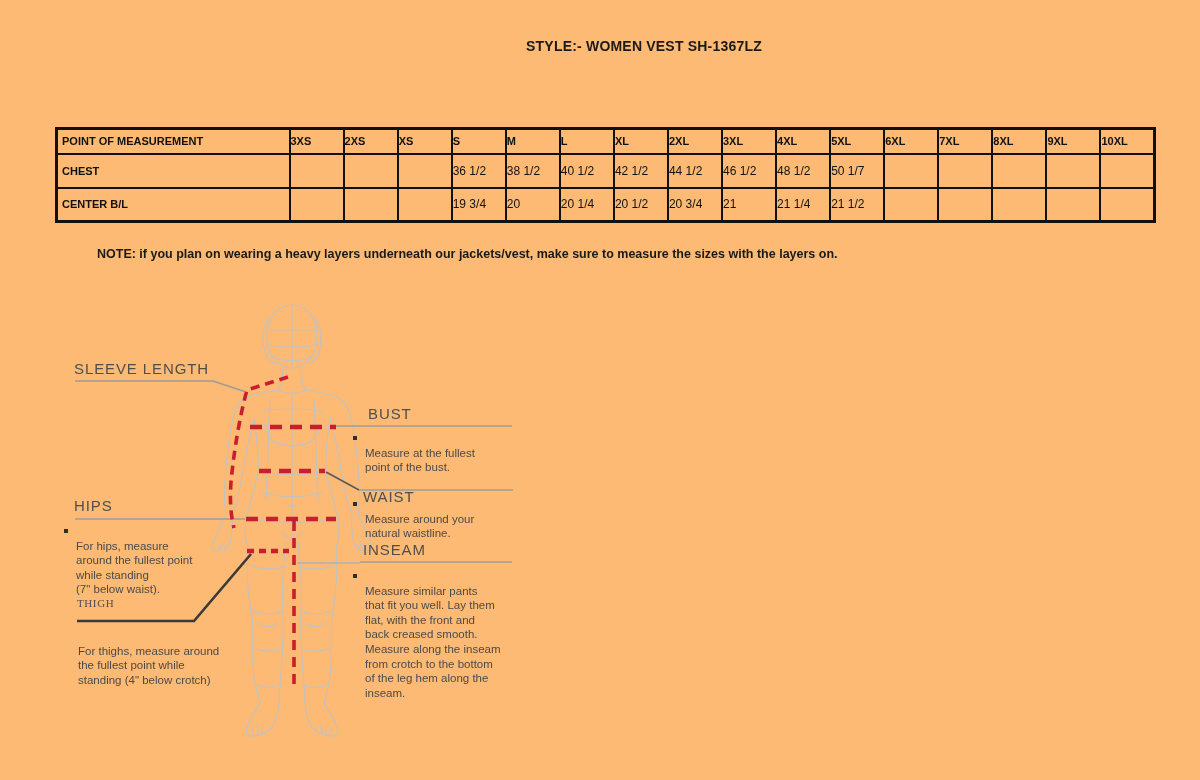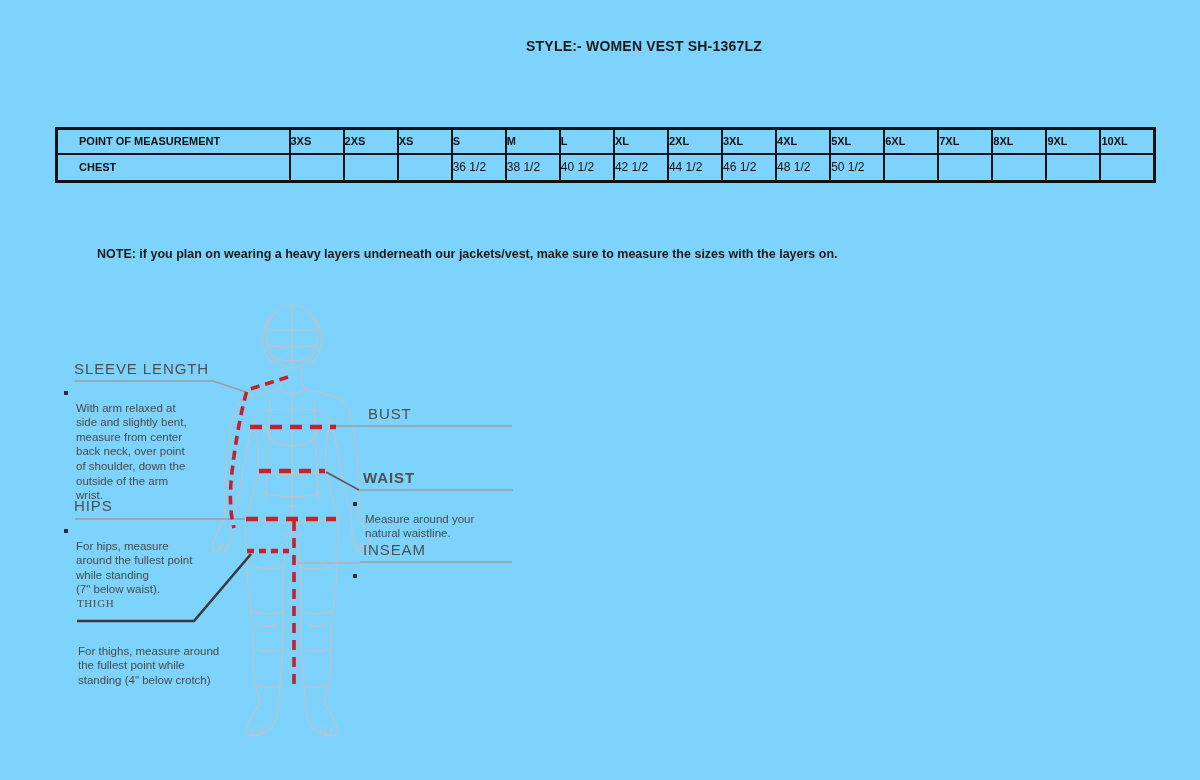--- a/index.html
+++ b/index.html
@@ -1,42 +1,42 @@
 <!DOCTYPE html>
 <html><head>
 <meta charset="utf-8">
 <style>
   * { margin:0; padding:0; box-sizing:border-box; }
   html,body { background:#ffffff; }
   #page {
-    position:relative; width:1200px; height:780px; background:#7dd3fc;
+    position:relative; width:1200px; height:780px; background:#fdba74;
     font-family:"Liberation Sans", sans-serif; overflow:hidden; color:#111;
   }
   
   #doc-title {
     position:absolute; top:38px; left:0; width:1200px;
     text-align:center; text-indent:88px;
     font-size:14px; font-weight:bold; letter-spacing:0.2px; color:#1a1a1a;
   }
   
   table.size-table {
     position:absolute; left:55px; top:127px; width:1101px;
     border-collapse:collapse; table-layout:fixed;
     border:3px solid #111;
   }
   .size-table th, .size-table td {
     border:2px solid #111; text-align:left; vertical-align:middle;
     overflow:hidden; white-space:nowrap;
   }
   .size-table col.col-label { width:233px; }
   .size-table tr.hdr   { height:25px; }
-  .size-table tr.data  { height:28px;margin-left:12px; }
+  .size-table tr.data  { height:34px;margin-left:12px; }
   .size-table th { font-size:11px; font-weight:bold; }
   .size-table th.lbl, .size-table td.lbl {
-    text-align:left; padding-left:21px; font-size:11px; font-weight:bold;
+    text-align:left; padding-left:4px; font-size:11px; font-weight:bold;
   }
   .size-table td { font-size:12px; font-weight:normal; }
   
   #note-line {
     position:absolute; left:57px; top:247px; width:1100px;
     font-size:12.5px; font-weight:bold; color:#1a1a1a;padding-left:40px;
   }
   
   #guide-svg { position:absolute; left:55px; top:290px; }
   .g-head {
@@ -108,21 +108,40 @@
         <td></td>
         <td></td>
         <td></td>
         <td>36 1/2</td>
         <td>38 1/2</td>
         <td>40 1/2</td>
         <td>42 1/2</td>
         <td>44 1/2</td>
         <td>46 1/2</td>
         <td>48 1/2</td>
-        <td>50 1/2</td>
+        <td>50 1/7</td>
+        <td></td>
+        <td></td>
+        <td></td>
+        <td></td>
+        <td></td>
+      </tr>
+      <tr class="data">
+        <td class="lbl">CENTER B/L</td>
+        <td></td>
+        <td></td>
+        <td></td>
+        <td>19 3/4</td>
+        <td>20</td>
+        <td>20 1/4</td>
+        <td>20 1/2</td>
+        <td>20 3/4</td>
+        <td>21</td>
+        <td>21 1/4</td>
+        <td>21 1/2</td>
         <td></td>
         <td></td>
         <td></td>
         <td></td>
         <td></td>
       </tr>
     </tbody>
   </table>
 
   <div id="note-line">NOTE: if you plan on wearing a heavy layers underneath our jackets/vest, make sure to measure the sizes with the layers on.</div>
@@ -213,51 +232,53 @@
       <path d="M288,377 L247,390 C240,415 234,450 231,482 C230,498 230,512 234,528" stroke-width="3.6" stroke-dasharray="9 6"></path>
       <path d="M250,427 L336,427" stroke-width="4.6" stroke-dasharray="12 8"></path>
       <path d="M259,471 L325,471" stroke-width="4.6" stroke-dasharray="12 8"></path>
       <path d="M246,519 L336,519" stroke-width="4.6" stroke-dasharray="12 8"></path>
       <path d="M247,551 L289,551" stroke-width="4.6" stroke-dasharray="7 5"></path>
       <path d="M294,521 L294,691" stroke-width="3.6" stroke-dasharray="10 7"></path>
     </g>
   </svg>
 
   <div class="g-head" style="left:74px; top:360px;">SLEEVE LENGTH</div>
-  <div class="g-desc" style="left:63px; top:386px; width:158px;">
-    <span class="bullet"></span><span>With arm relaxed at
-side and slightly bent,
-measure from center
-back neck, over point
-of shoulder, down the
-outside of the arm
-wrist.</span>
-  </div>
 
   <div class="g-head" style="left:74px; top:497px;">HIPS</div>
   <div class="g-desc" style="left:63px; top:524px; width:178px;">
     <span class="bullet"></span><span>For hips, measure
 around the fullest point
 while standing
 (7" below waist).</span>
   </div>
 
   <div class="g-head big" style="left:77px; top:597px;">THIGH</div>
   <div class="g-desc nobullet" style="left:76px; top:629px; width:170px;">
     <span>For thighs, measure around
 the fullest point while
 standing (4" below crotch)</span>
   </div>
 
   <div class="g-head" style="left:368px; top:405px;">BUST</div>
-
-  <div class="g-head" style="left:363px; top:469px;font-weight:bold;">WAIST</div>
+  <div class="g-desc" style="left:352px; top:431px; width:155px;">
+    <span class="bullet"></span><span>Measure at the fullest
+point of the bust.</span>
+  </div>
+
+  <div class="g-head" style="left:363px; top:488px;">WAIST</div>
   <div class="g-desc" style="left:352px; top:497px; width:155px;">
     <span class="bullet"></span><span>Measure around your
 natural waistline.</span>
   </div>
 
   <div class="g-head" style="left:363px; top:541px;">INSEAM</div>
   <div class="g-desc" style="left:352px; top:569px; width:168px;">
-    <span class="bullet"></span>
+    <span class="bullet"></span><span>Measure similar pants
+that fit you well. Lay them
+flat, with the front and
+back creased smooth.
+Measure along the inseam
+from crotch to the bottom
+of the leg hem along the
+inseam.</span>
   </div>
 
 </div>
 
 </body></html>

